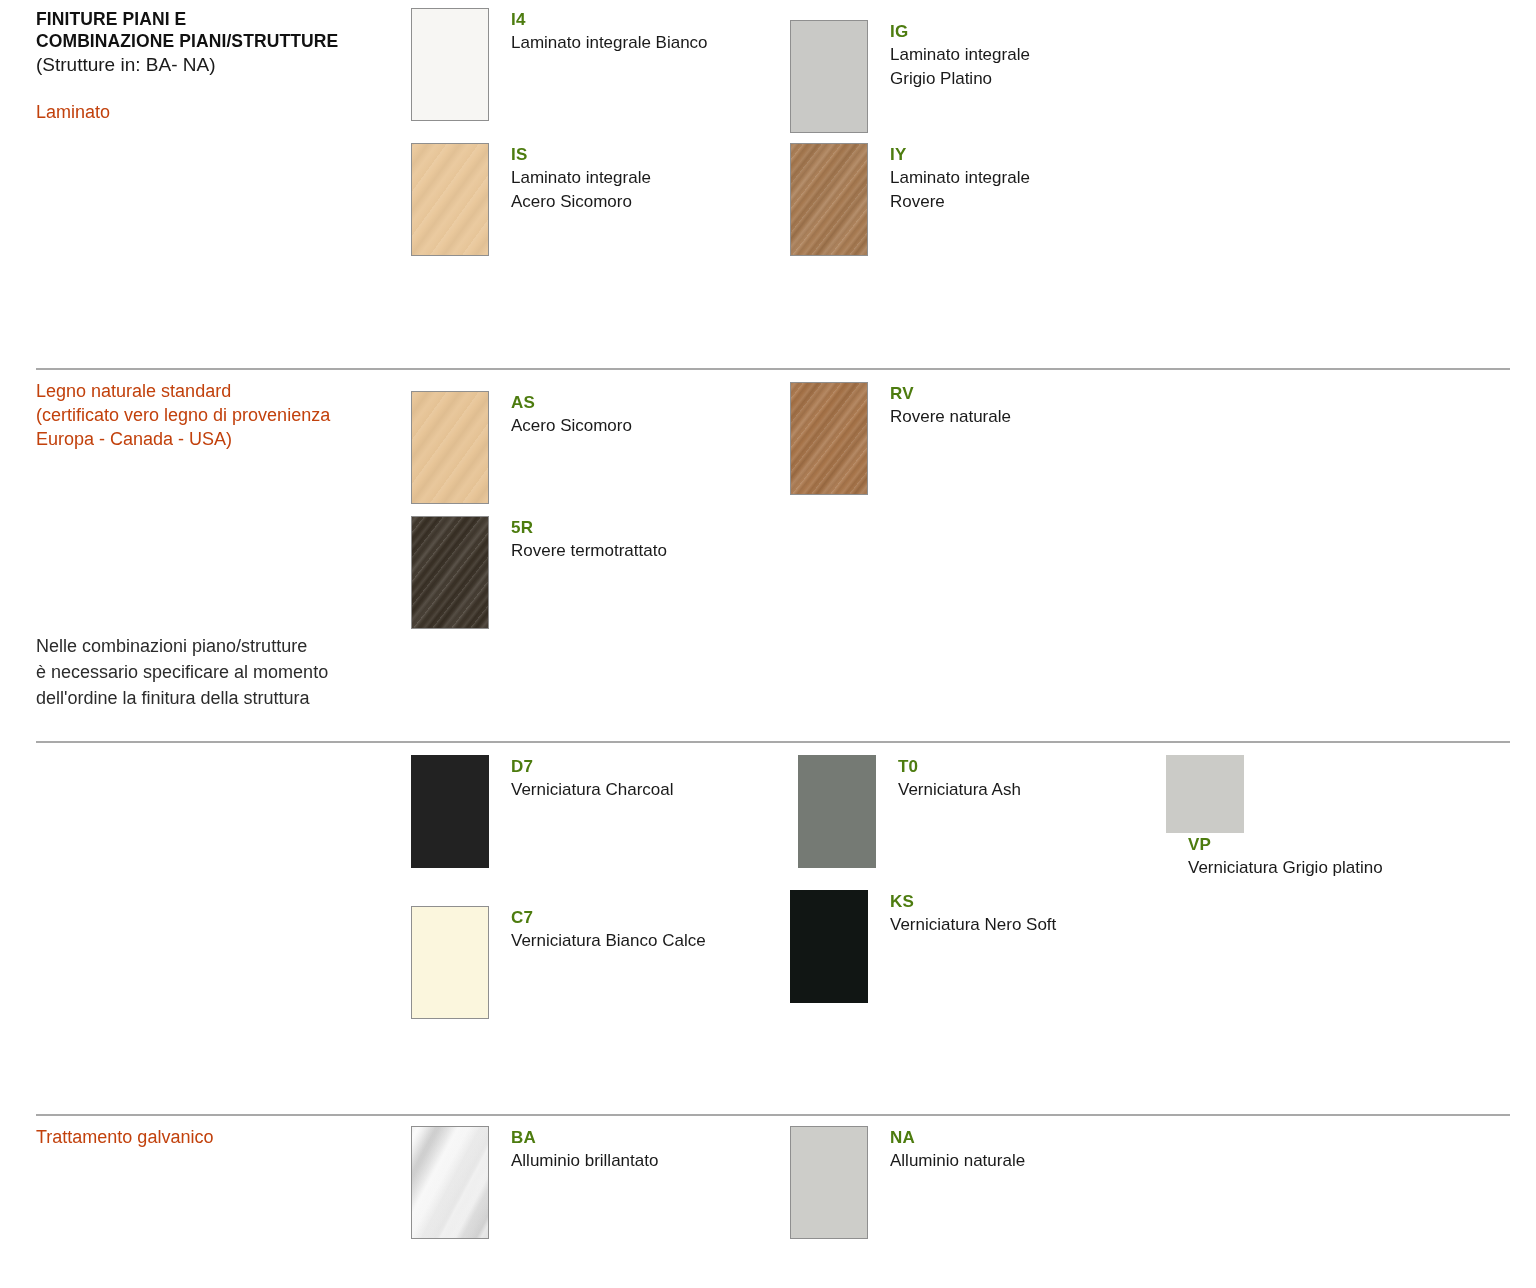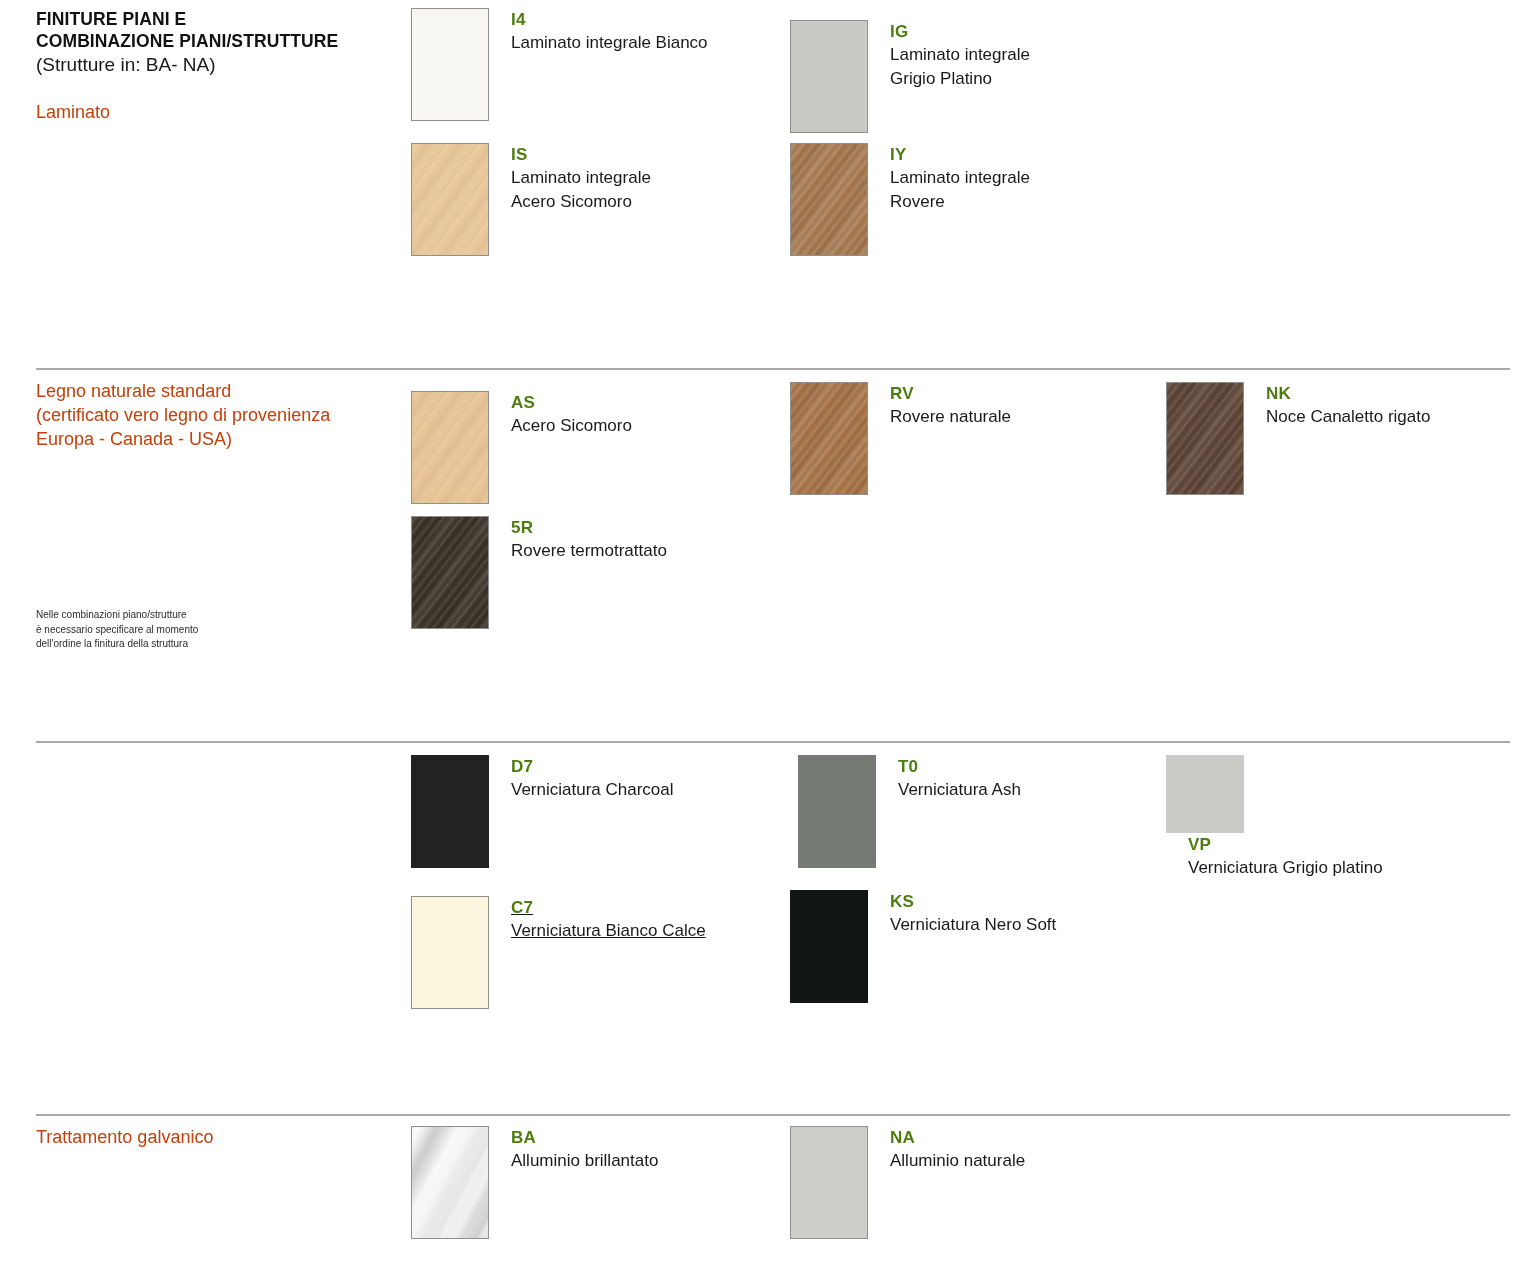--- a/index.html
+++ b/index.html
@@ -29,21 +29,21 @@
   }
   .desc .sub {
     font-size: 19px; font-weight: normal; line-height: 1.3; color: #1a1a1a;
   }
   .desc .plain {
     font-size: 18px; font-weight: normal; line-height: 1.33; color: #c2410c;
   }
   .desc .spacer { height: 24px; }
   .note {
     position: absolute; left: 36px; width: 380px;
-    font-size: 10px; line-height: 1.45; color: #2b2b2b;
+    font-size: 18px; line-height: 1.45; color: #2b2b2b; margin-top: 25px;
   }
 
   
   .item { position: absolute; display: flex; align-items: flex-start; }
   .chip {
     width: 78px; height: 113px; flex: 0 0 78px;
     position: relative; overflow: hidden;
     background: #ddd;
   }
   .chip.bordered { border: 1px solid #8f8f8f; }
@@ -202,30 +202,20 @@
       <div class="chip bordered">
         <div class="chip-inner" style="background:#a87448;"></div>
         <div class="tex-wood"></div>
       </div>
       <div class="labels">
         <div class="code">RV</div>
         <div class="name">Rovere naturale</div>
       </div>
     </div>
 
-    <div class="item" style="left:1166px;top:14px;">
-      <div class="chip bordered">
-        <div class="chip-inner" style="background:#5e4536;"></div>
-        <div class="tex-wood"></div>
-      </div>
-      <div class="labels">
-        <div class="code">NK</div>
-        <div class="name">Noce Canaletto rigato</div>
-      </div>
-    </div>
 
     <div class="item" style="left:411px;top:148px;">
       <div class="chip bordered">
         <div class="chip-inner" style="background:#3a3126;"></div>
         <div class="tex-wood"></div>
       </div>
       <div class="labels">
         <div class="code">5R</div>
         <div class="name">Rovere termotrattato</div>
       </div>
@@ -259,21 +249,21 @@
     <div class="item" style="left:1166px;top:14px;flex-direction:column;">
       <div class="chip">
         <div class="chip-inner" style="background:#cbcbc7;"></div>
       </div>
       <div class="labels">
         <div class="code">VP</div>
         <div class="name">Verniciatura Grigio platino</div>
       </div>
     </div>
 
-    <div class="item" style="left:411px;top:155px;text-decoration:underline;">
+    <div class="item" style="left:411px;top:165px;">
       <div class="chip bordered">
         <div class="chip-inner" style="background:#fbf6dd;"></div>
       </div>
       <div class="labels">
         <div class="code">C7</div>
         <div class="name">Verniciatura Bianco Calce</div>
       </div>
     </div>
 
     <div class="item" style="left:790px;top:149px;">

